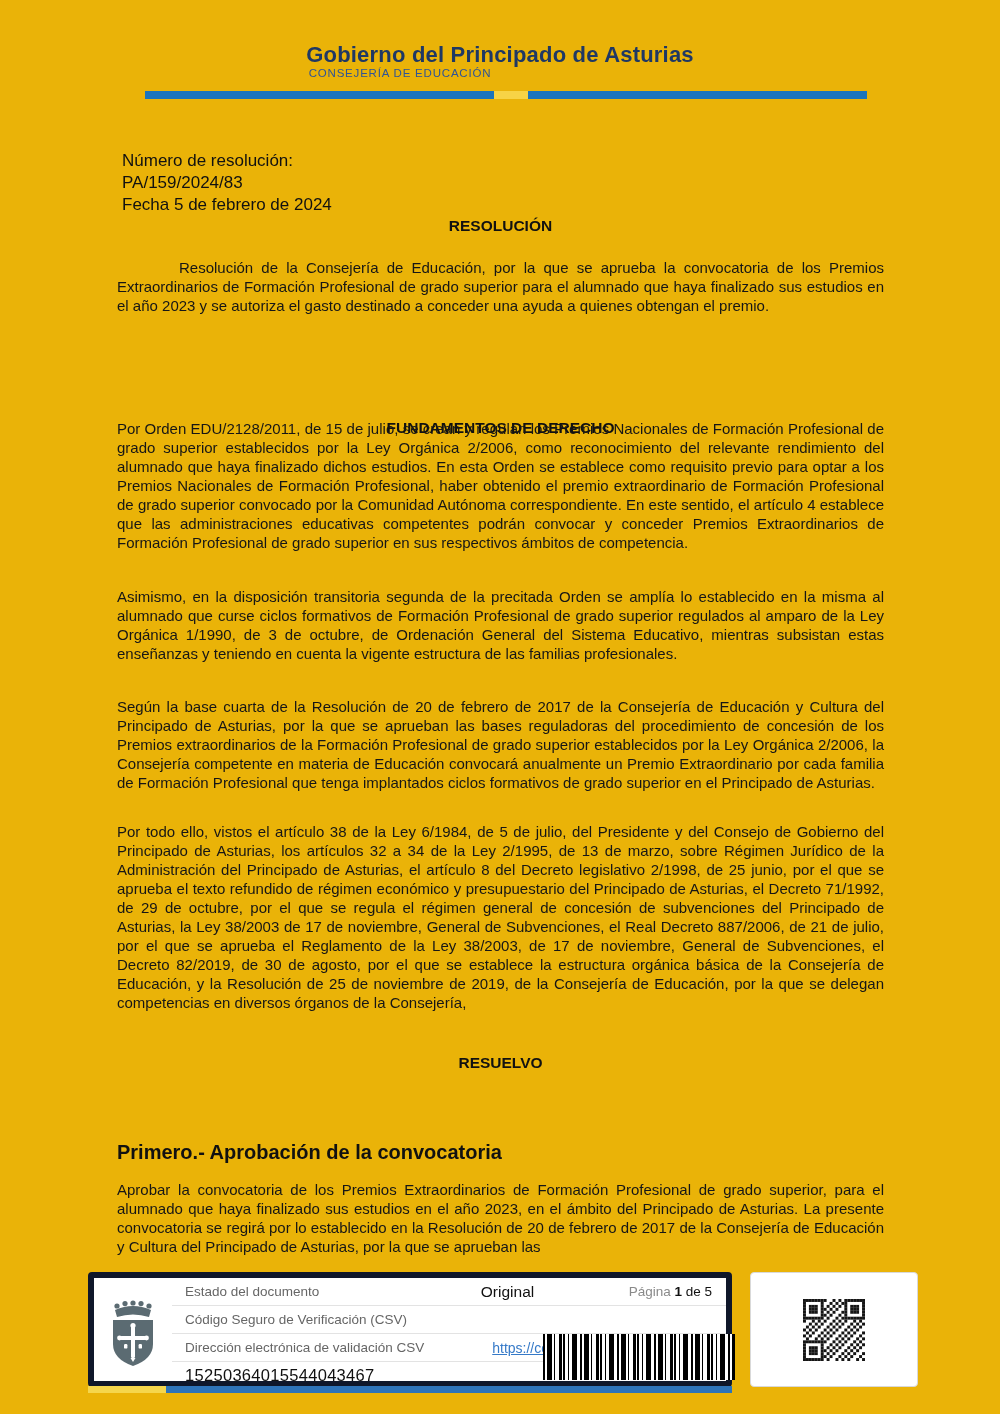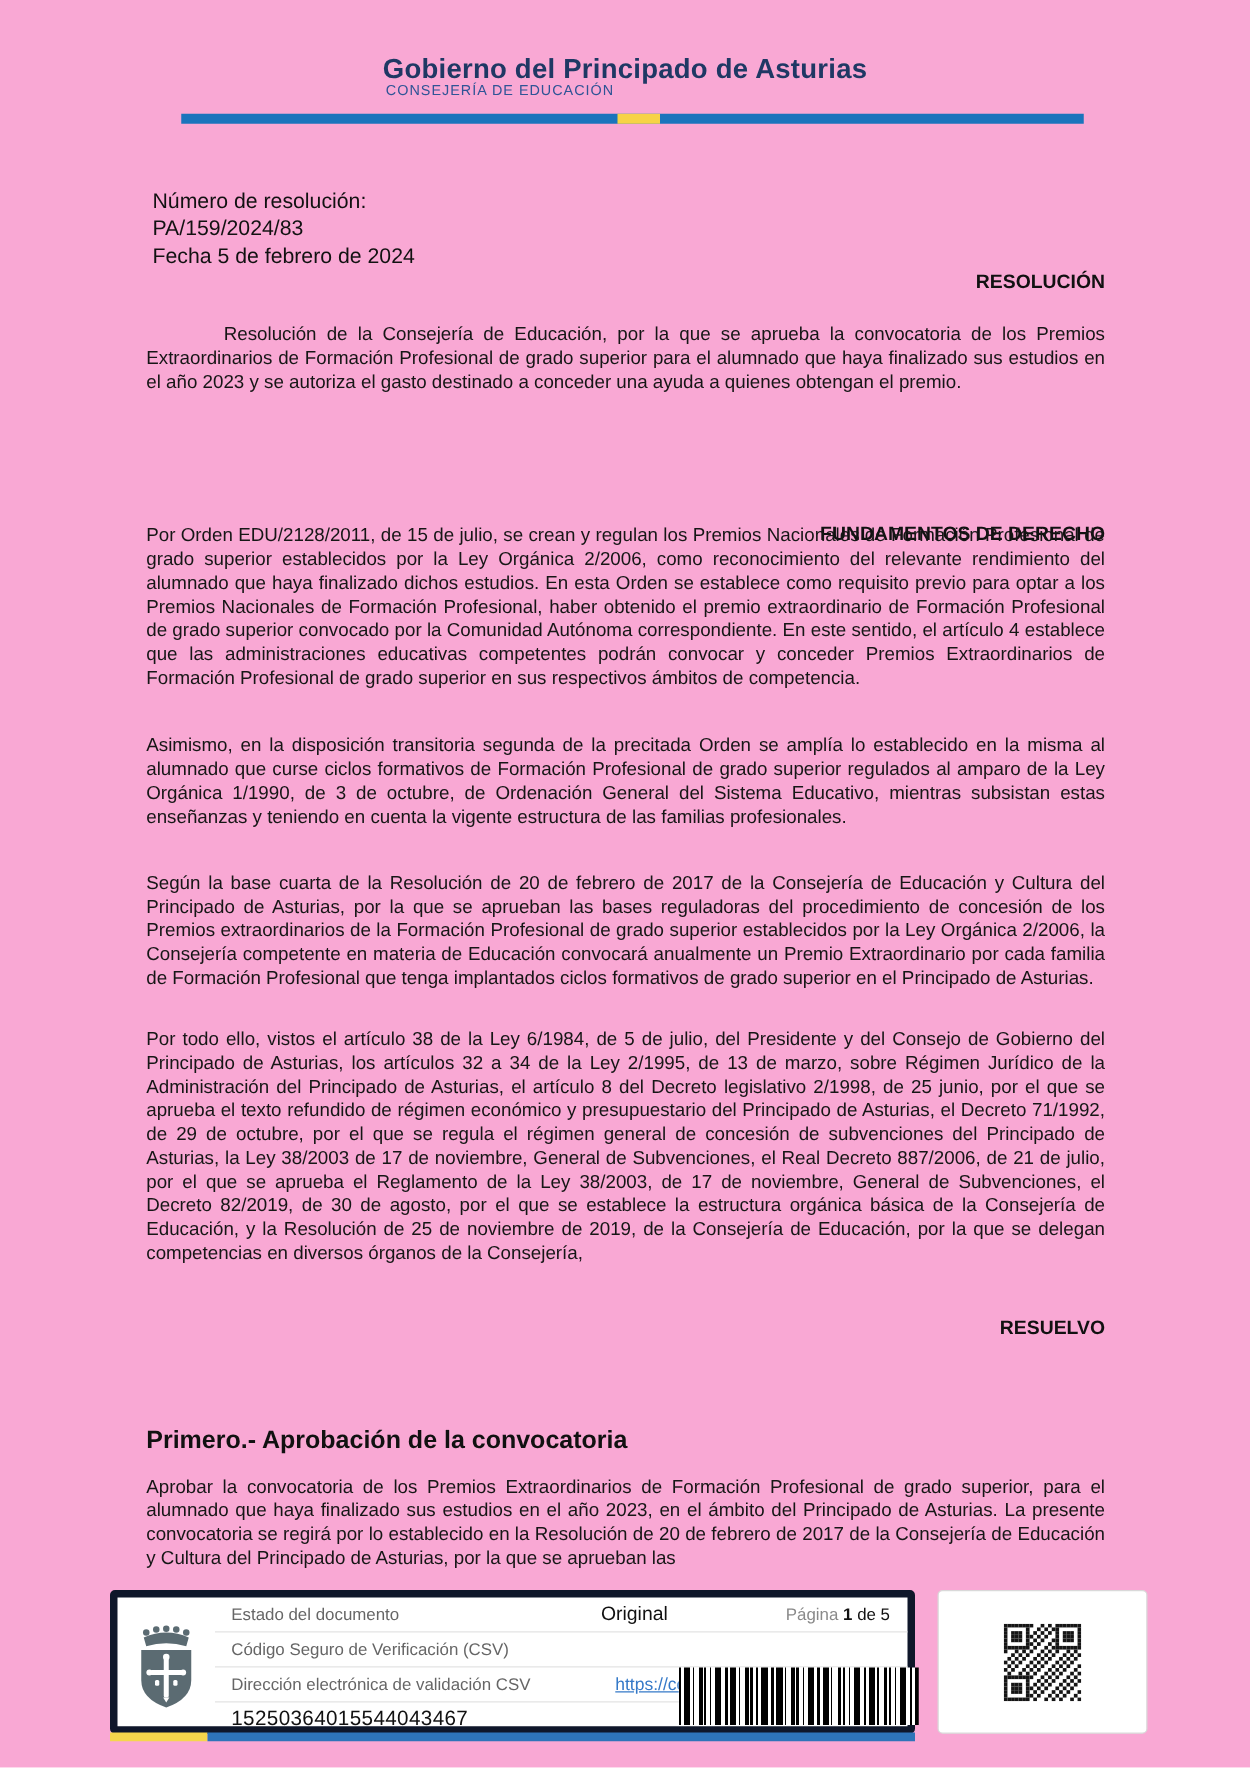--- a/index.html
+++ b/index.html
@@ -1,19 +1,19 @@
 <!DOCTYPE html>
 <html><head>
 <meta charset="utf-8">
 <style>
   html,body{margin:0;padding:0;background:#ffffff;}
   .page{
     position:relative;
     width:1000px;height:1414px;
-    background:#f9a8d4;
+    background:#eab308;
     font-family:"Liberation Sans", sans-serif;
     color:#1a1a1a;
     overflow:hidden;
   }
   
   .hdr-title{
     position:absolute;left:0;top:42px;width:1000px;
     text-align:center;font-size:22px;font-weight:bold;color:#1f3864;
     letter-spacing:0.2px;
   }
@@ -30,21 +30,21 @@
     background:#f7d346;
   }
   
   .meta{
     position:absolute;left:122px;top:150px;
     font-size:17px;line-height:22px;color:#111;
   }
   
   .doc-heading{
     position:absolute;left:117px;width:767px;
-    text-align:right;font-weight:bold;font-size:15.5px;color:#111;
+    text-align:center;font-weight:bold;font-size:15.5px;color:#111;
   }
   .h-resolucion{top:217px;}
   .h-fundamentos{top:377px;margin-top:42px;}
   .h-resuelvo{top:1054px;}
   .para{
     position:absolute;left:117px;width:767px;
     font-size:15px;line-height:19px;color:#161616;
     text-align:justify;
   }
   .p-intro{top:258px;text-indent:62px;}

